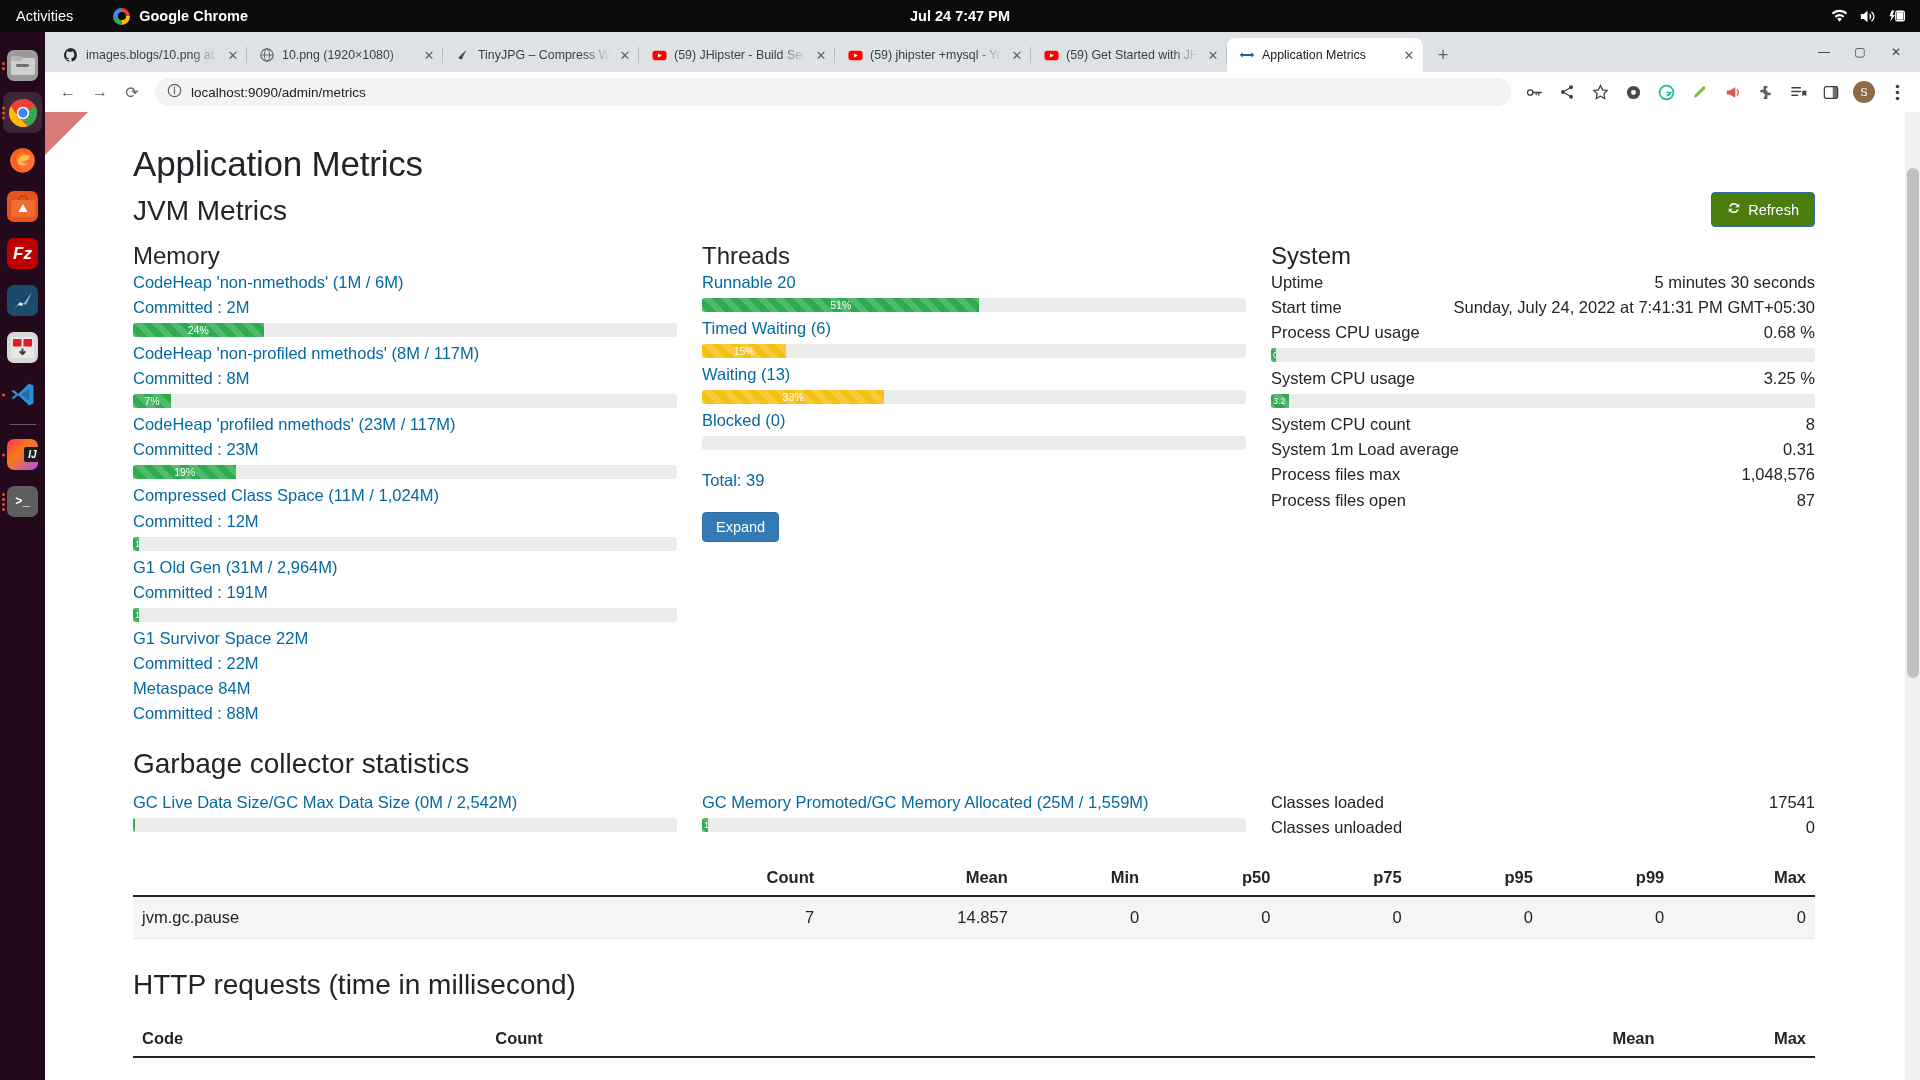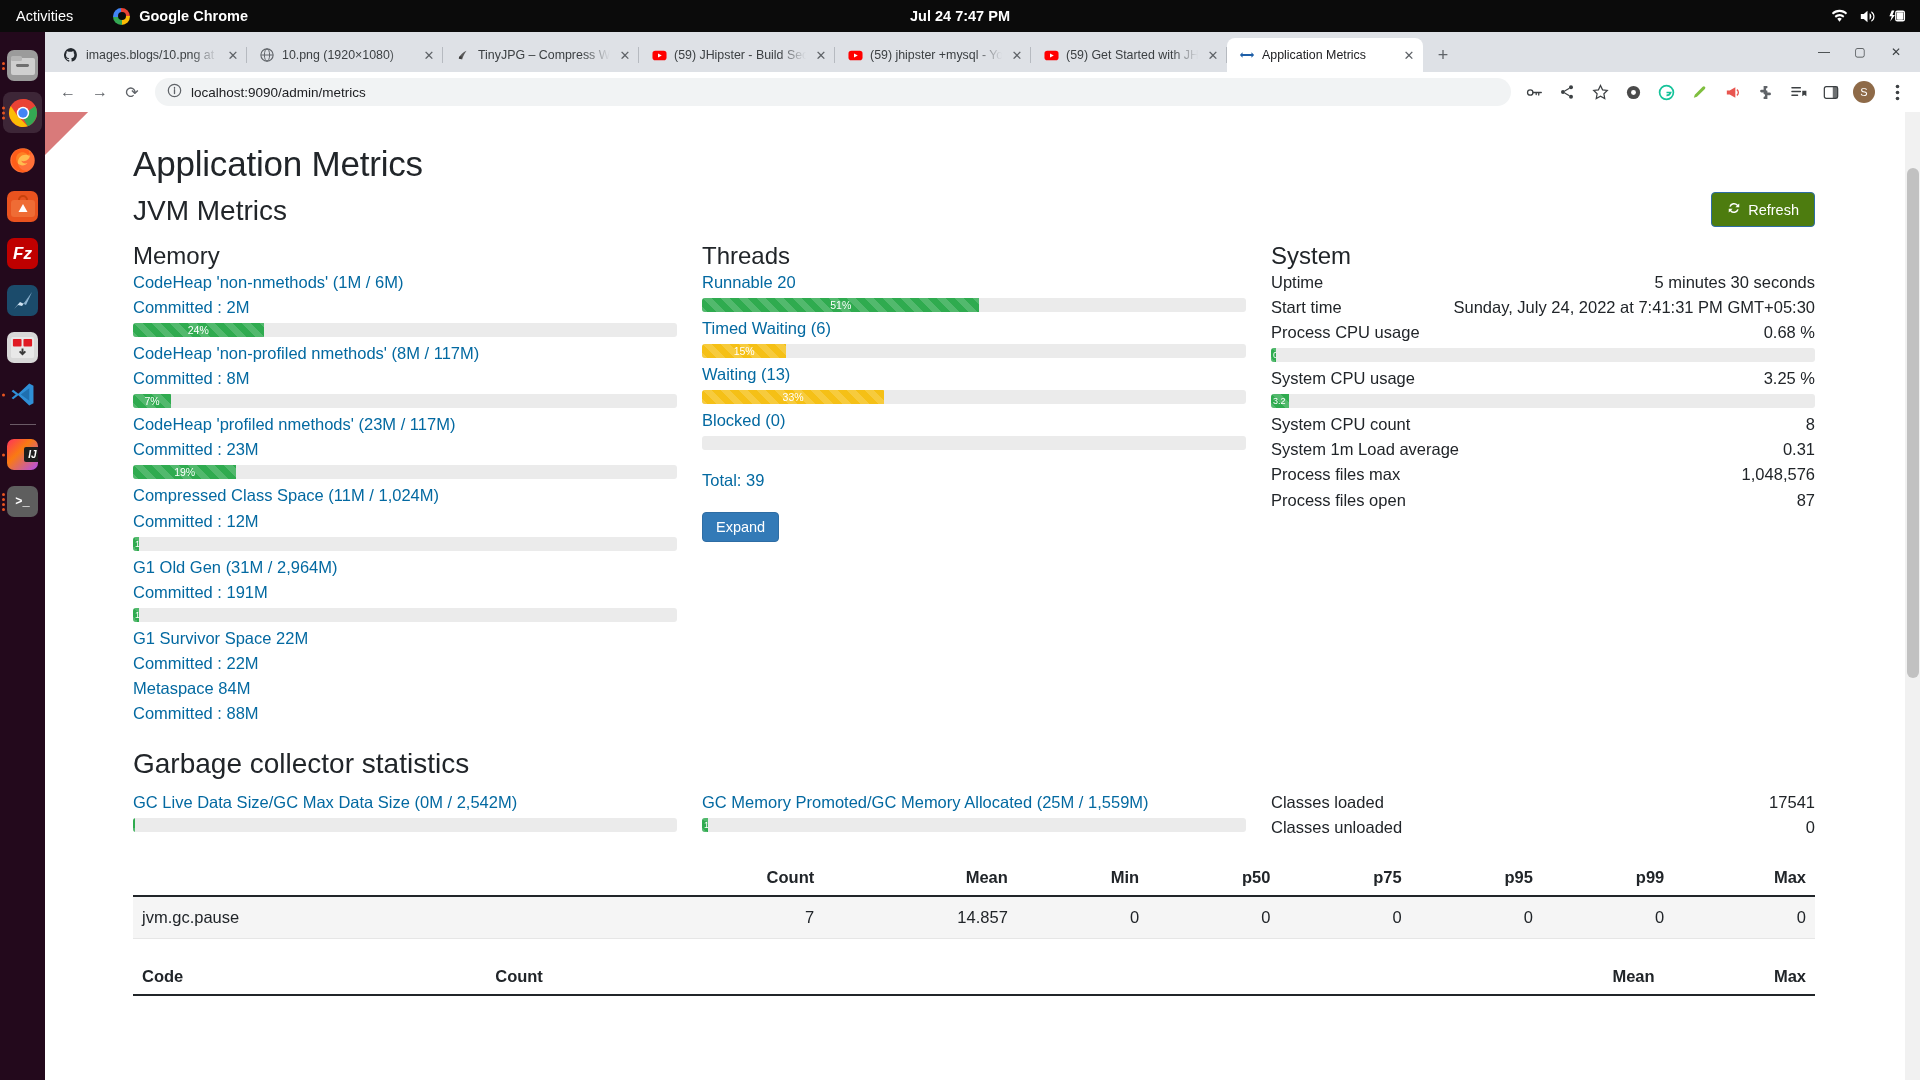--- a/index.html
+++ b/index.html
@@ -588,20 +588,21 @@
             <td>0</td>
             <td>0</td>
             <td>0</td>
             <td>0</td>
             <td>0</td>
             <td>0</td>
           </tr>
             </tbody>
         </table>
 
+        <h2 class="sub" style="margin-top:30px;">HTTP requests (time in millisecond)</h2>
         <table class="tbl">
           <thead>
               <tr>
             <th class="l" style="width:21%">Code</th>
             <th class="l" style="width:54%">Count</th>
             <th style="width:16%">Mean</th>
             <th style="width:9%">Max</th>
           </tr>
             </thead>
 

